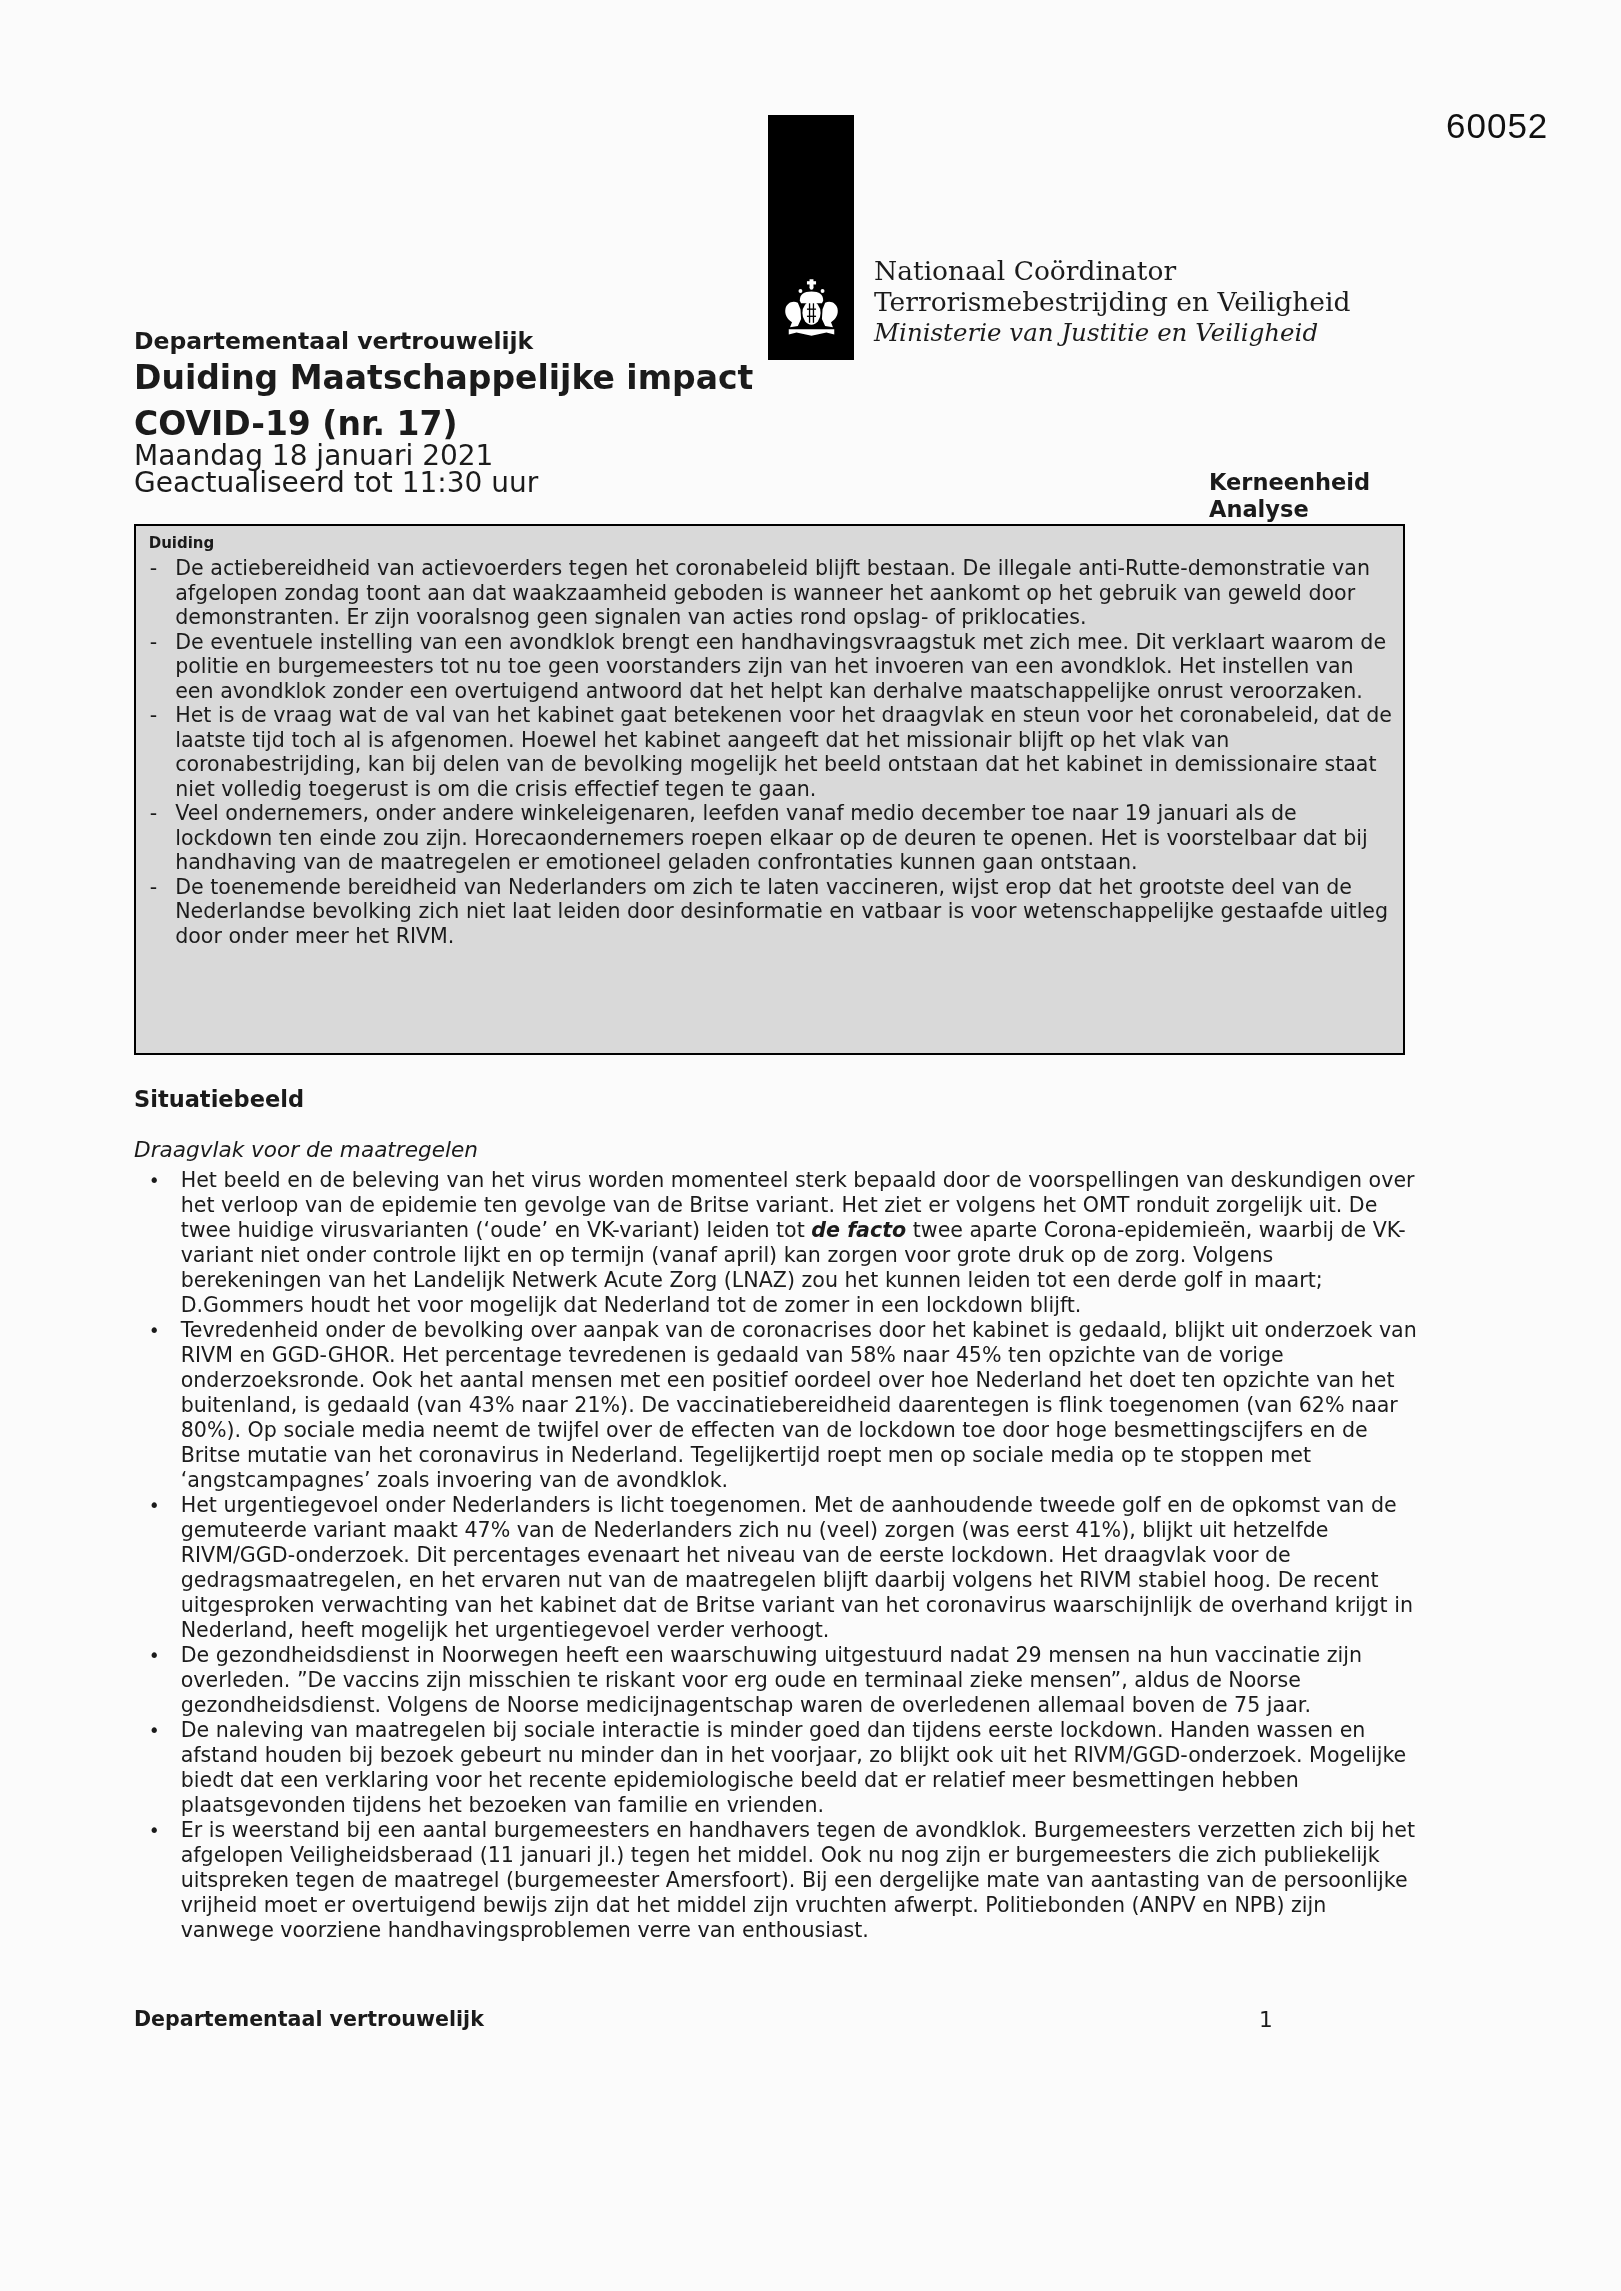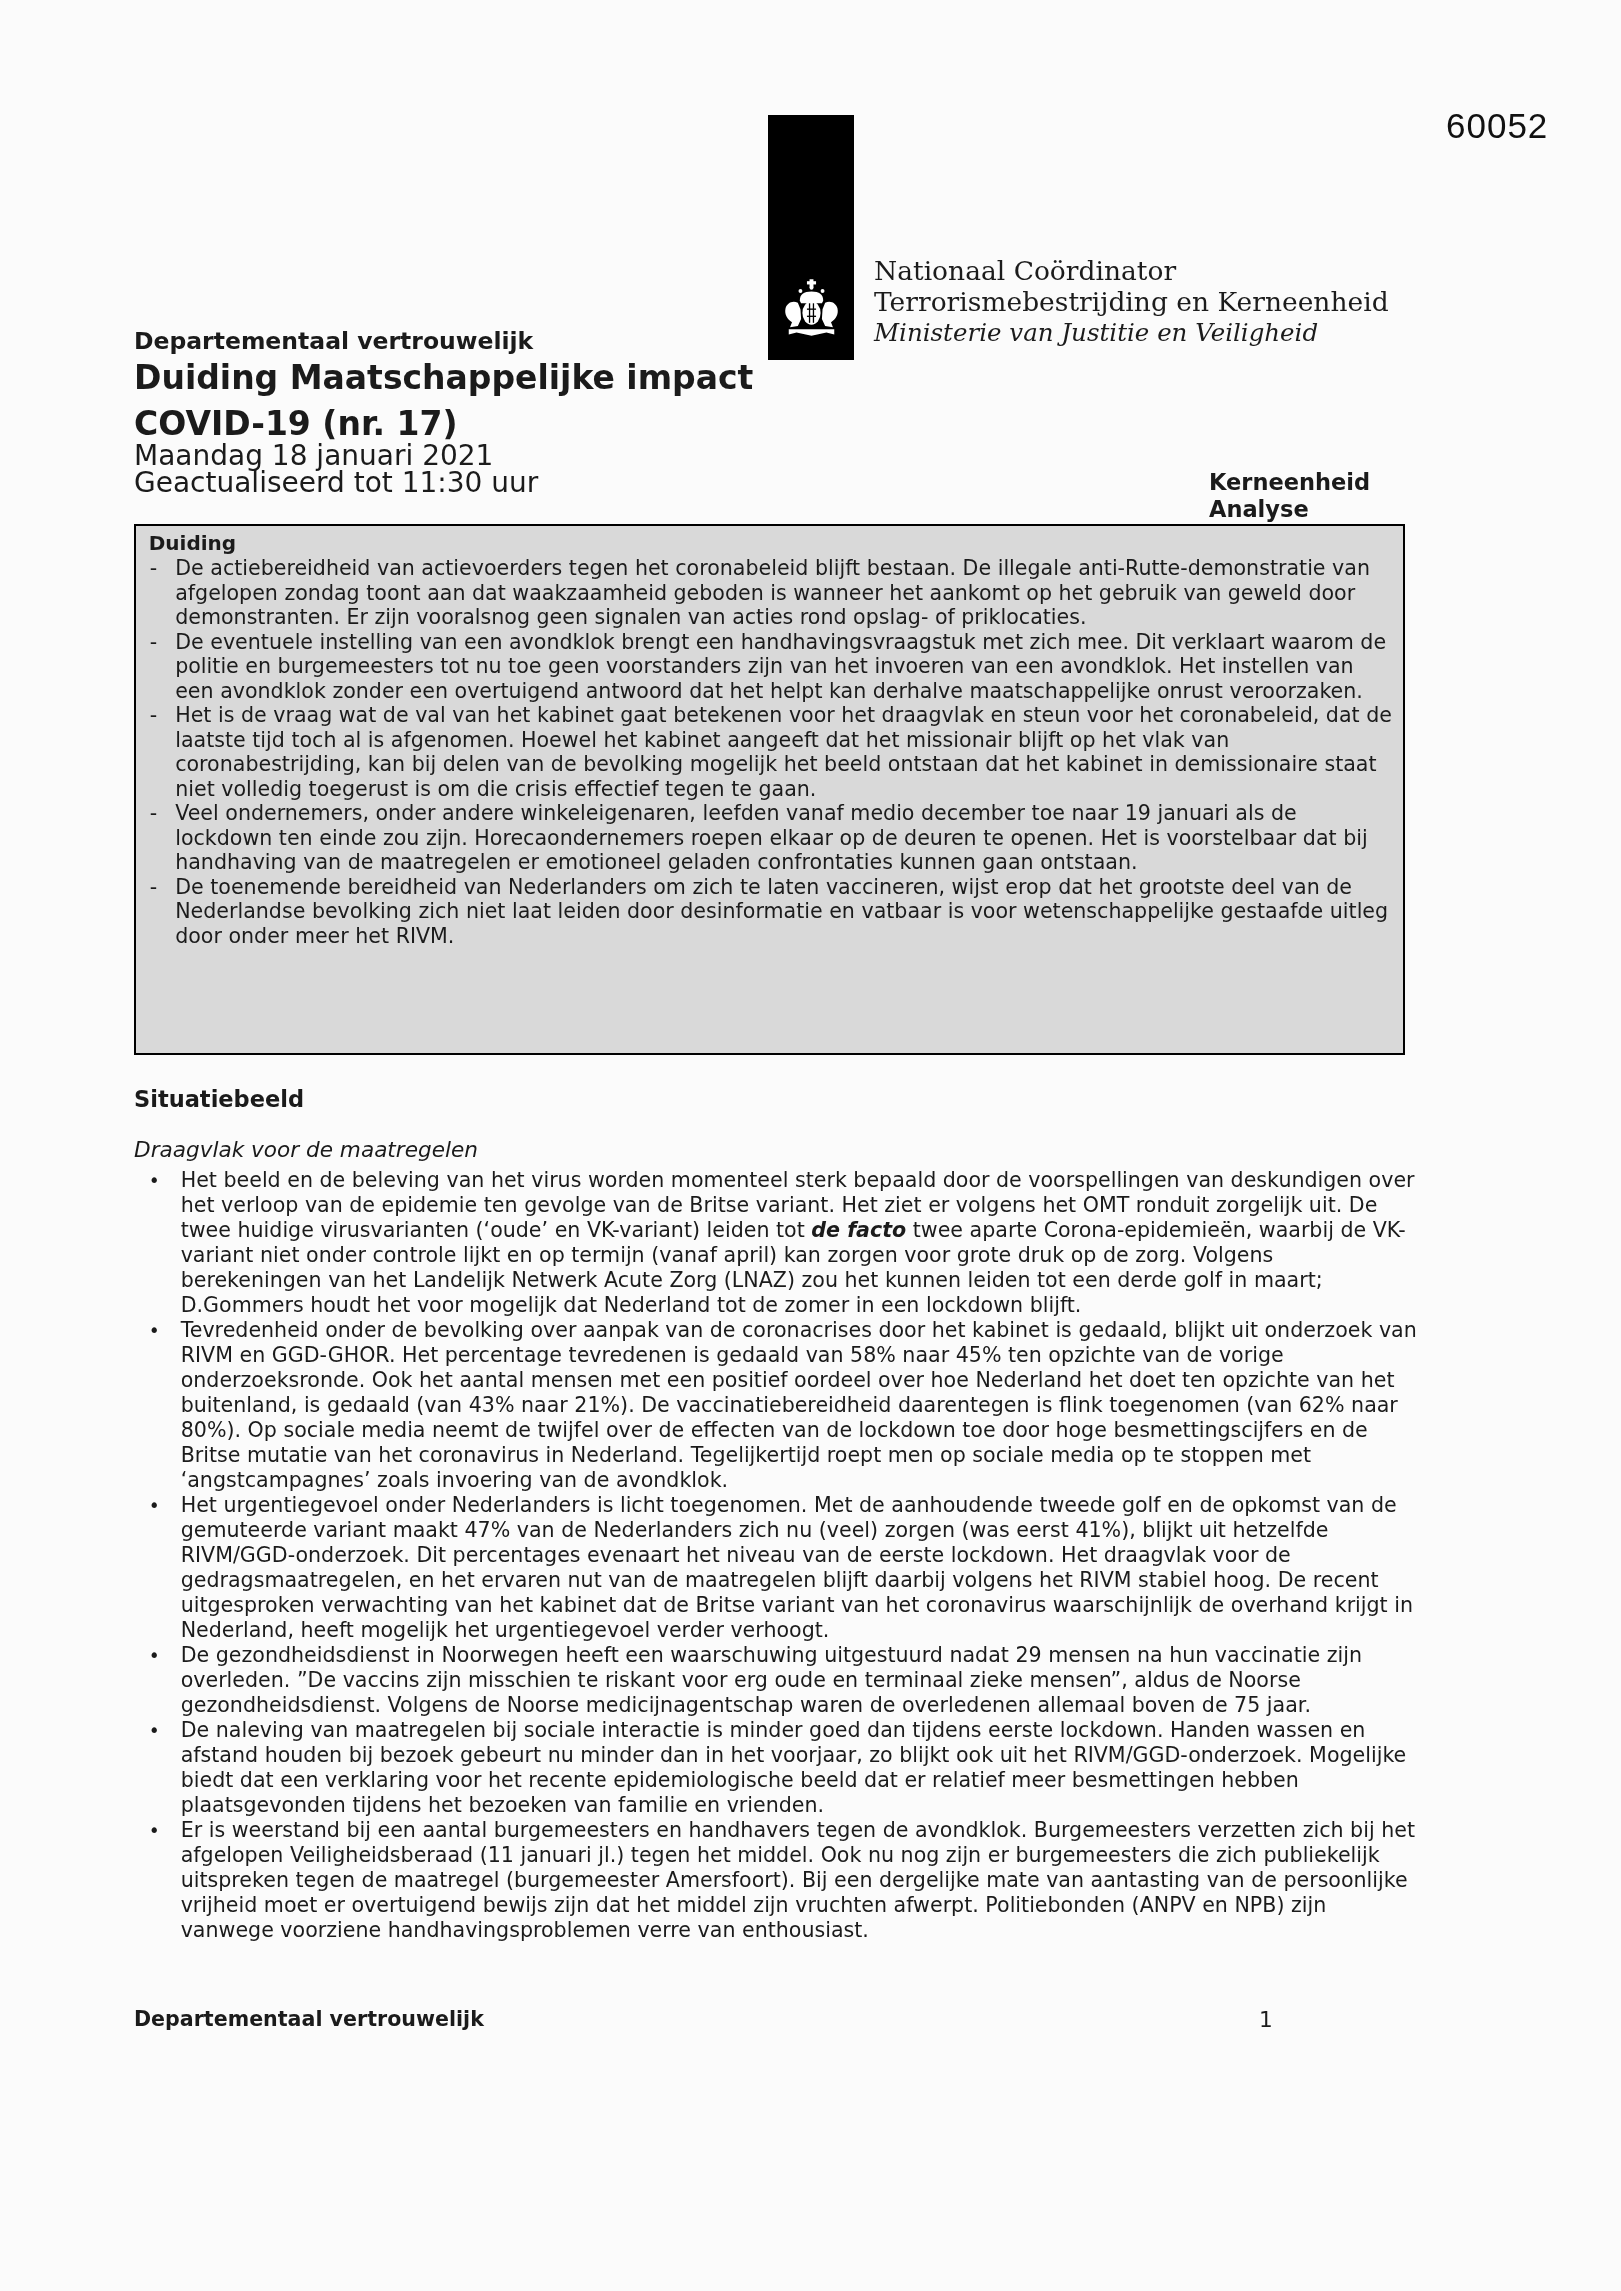--- a/index.html
+++ b/index.html
@@ -46,21 +46,21 @@
     font-size:22.5px;font-weight:bold;line-height:27.4px;
   }
   
   .duiding-box{
     position:absolute;left:134px;top:524px;width:1271px;height:531px;
     box-sizing:border-box;
     background:#d9d9d9;border:2px solid #000;
     padding:3.9px 9.8px 0 0;
     overflow:hidden;
   }
-  .box-title{font-weight:bold;font-size:20px;line-height:26.5px;padding-left:12.7px;}
+  .box-title{font-weight:bold;font-size:15px;line-height:26.5px;padding-left:12.7px;}
   .dash-item{display:flex;font-size:20.6px;line-height:24.5px;}
   .dash-item .m{flex:0 0 25.5px;padding-left:13.7px;}
   .dash-item .t{flex:1 1 auto;}
   
   .situatie{position:absolute;left:134px;top:1086px;width:1286px;}
   .sec-title{font-size:22.5px;font-weight:bold;line-height:27.4px;}
   .sec-sub{font-style:italic;font-size:21.6px;line-height:26.5px;margin-top:23.5px;margin-bottom:4.9px;}
   .bullet{display:flex;font-size:20.6px;line-height:25px;}
   .bullet .b{flex:0 0 32px;padding-left:14.7px;font-size:18.6px;}
   .bullet .bt{flex:1 1 auto;}
@@ -95,21 +95,21 @@
         <rect x="43" y="46" width="14" height="2"></rect>
         <rect x="43" y="57" width="14" height="2"></rect>
         <rect x="46" y="38" width="2" height="30"></rect>
         <rect x="52" y="38" width="2" height="30"></rect>
       </g>
     </svg>
   </div>
 
   <div class="logo-text">
     <div>Nationaal Coördinator</div>
-    <div>Terrorismebestrijding en Kerneenheid</div>
+    <div>Terrorismebestrijding en Veiligheid</div>
     <div class="logo-line-it">Ministerie van Justitie en Veiligheid</div>
   </div>
 
   <div class="classification">Departementaal vertrouwelijk</div>
 
   <h1 class="title"><span>Duiding Maatschappelijke impact</span><br><span>COVID-19 (nr. 17)</span></h1>
 
   <div class="dateblock">
     <div>Maandag 18 januari 2021</div>
     <div>Geactualiseerd tot 11:30 uur</div>

